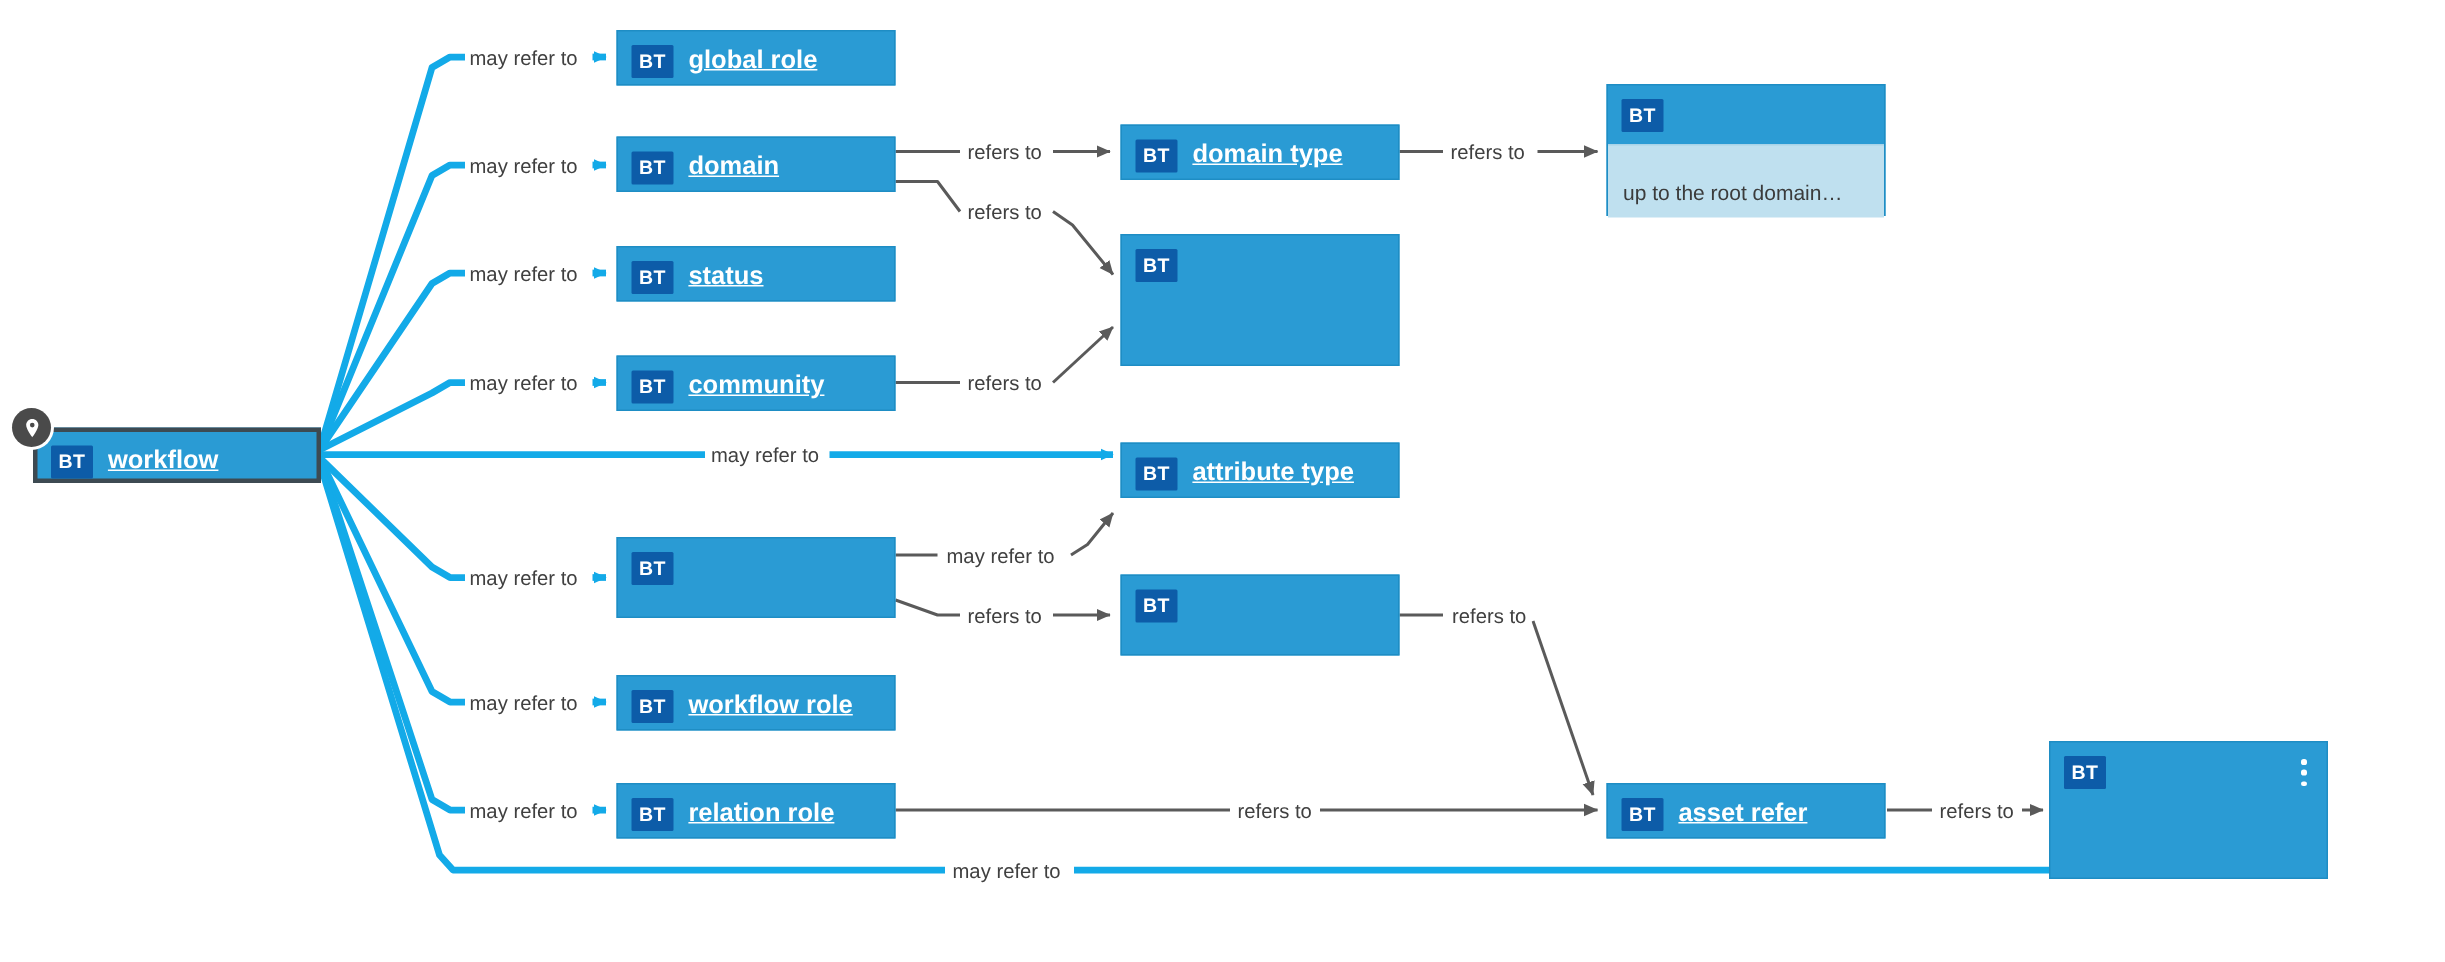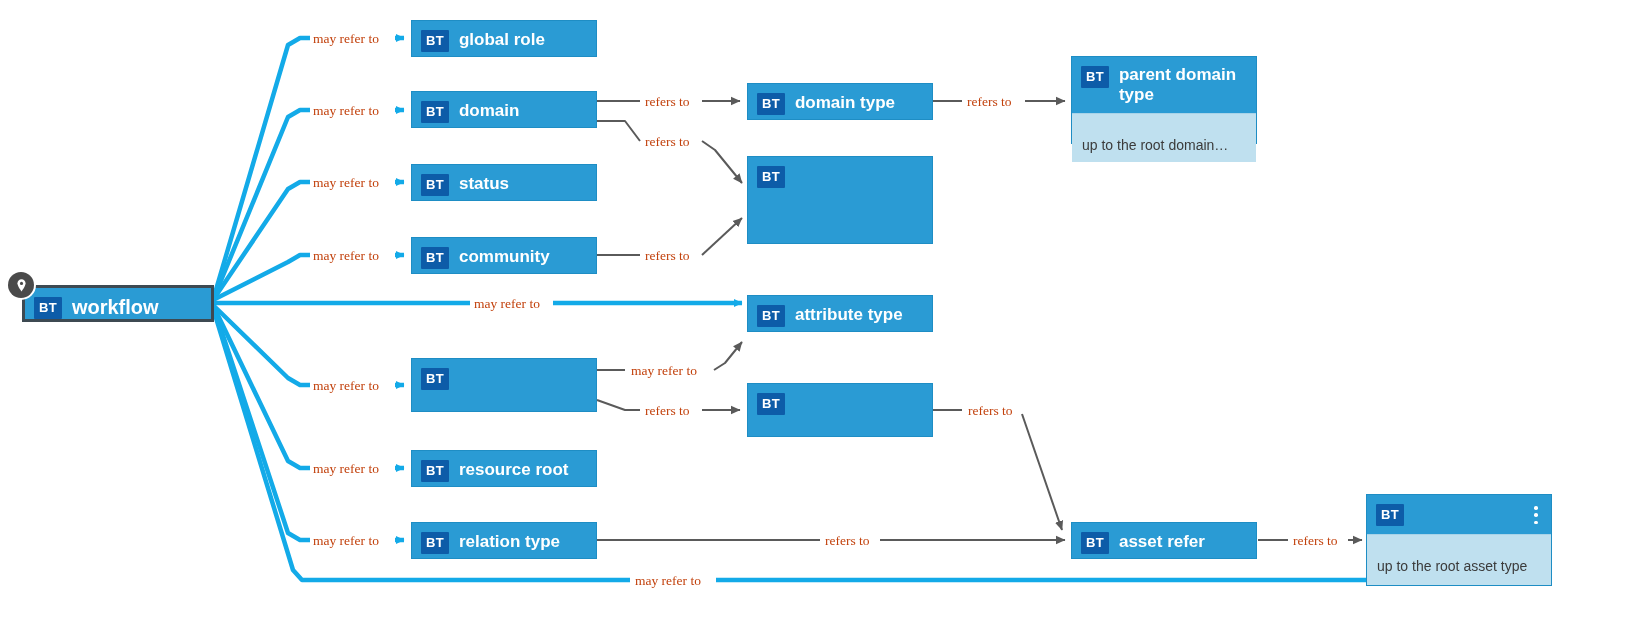--- a/index.html
+++ b/index.html
@@ -58,20 +58,21 @@
     margin-top: 1px;
     border-radius: 1px;
   }
   .node-label {
     color: #ffffff;
     font-size: 17px;
     font-weight: bold;
     line-height: 1.18;
     margin-left: 10px;
     padding-right: 4px;
+    text-decoration: underline;
   }
   .node-footer {
     background: #bfe0ef;
     border-top: 1px solid #a8d3e8;
     color: #3b3b3b;
     font-size: 14px;
     line-height: 1;
     padding: 24px 10px;
     white-space: nowrap;
     overflow: hidden;
@@ -96,21 +97,21 @@
     border-radius: 50%;
     background: #ffffff;
   }
 
   
   .node.root {
     background: #2a9bd4;
     border: 3px solid #3d4a52;
   }
   .node.root .node-label {
-    font-size: 20px;
+    font-size: 17px;
   }
 
   .pin-badge {
     position: absolute;
     width: 30px;
     height: 30px;
     border-radius: 50%;
     background: #ffffff;
     display: flex;
     align-items: center;
@@ -124,27 +125,26 @@
     background: #4a4a4a;
     display: flex;
     align-items: center;
     justify-content: center;
   }
 
   
   .edge-label {
     position: absolute;
     font-size: 13.5px;
-    color: #c2410c;
+    color: #404040;
     line-height: 1;
     background: #ffffff;
     padding: 1px 3px;
     white-space: nowrap;
     z-index: 6;
-    font-family: Liberation Serif, serif;
   }
 </style>
 </head>
 <body>
 
 <div id="canvas">
 
   <svg id="edge-layer" viewBox="0 0 1630 641">
     <defs>
       <marker id="arrow-blue" markerWidth="9" markerHeight="9" refX="8" refY="4.5" orient="auto" markerUnits="userSpaceOnUse">
@@ -263,28 +263,28 @@
 
   <div class="node" style="left:411px; top:358px; width:186px; height:54px;">
     <div class="node-header">
       <span class="bt-badge">BT</span>
     </div>
   </div>
 
   <div class="node single" style="left:411px; top:450px; width:186px; height:37px;">
     <div class="node-header">
       <span class="bt-badge">BT</span>
-      <span class="node-label">resource root</span>
+      <span class="node-label">workflow role</span>
     </div>
   </div>
 
   <div class="node single" style="left:411px; top:522px; width:186px; height:37px;">
     <div class="node-header">
       <span class="bt-badge">BT</span>
-      <span class="node-label">relation type</span>
+      <span class="node-label">relation role</span>
     </div>
   </div>
 
   <div class="node single" style="left:747px; top:83px; width:186px; height:37px;">
     <div class="node-header">
       <span class="bt-badge">BT</span>
       <span class="node-label">domain type</span>
     </div>
   </div>
 
@@ -303,42 +303,40 @@
 
   <div class="node" style="left:747px; top:383px; width:186px; height:54px;">
     <div class="node-header">
       <span class="bt-badge">BT</span>
     </div>
   </div>
 
   <div class="node" style="left:1071px; top:56px; width:186px; height:88px;">
     <div class="node-header">
       <span class="bt-badge">BT</span>
-      <span class="node-label">parent domain type</span>
     </div>
     <div class="node-footer">up to the root domain…</div>
   </div>
 
   <div class="node single" style="left:1071px; top:522px; width:186px; height:37px;">
     <div class="node-header">
       <span class="bt-badge">BT</span>
       <span class="node-label">asset refer</span>
     </div>
   </div>
 
   <div class="node" style="left:1366px; top:494px; width:186px; height:92px;">
     <div class="node-header">
       <span class="bt-badge">BT</span>
       <span class="kebab-icon">
         <i></i>
         <i></i>
         <i></i>
       </span>
     </div>
-    <div class="node-footer">up to the root asset type</div>
   </div>
 
   <span class="edge-label" style="left:310px; top:31px;">may refer to</span>
   <span class="edge-label" style="left:310px; top:103px;">may refer to</span>
   <span class="edge-label" style="left:310px; top:175px;">may refer to</span>
   <span class="edge-label" style="left:310px; top:248px;">may refer to</span>
   <span class="edge-label" style="left:471px; top:296px;">may refer to</span>
   <span class="edge-label" style="left:310px; top:378px;">may refer to</span>
   <span class="edge-label" style="left:310px; top:461px;">may refer to</span>
   <span class="edge-label" style="left:310px; top:533px;">may refer to</span>

